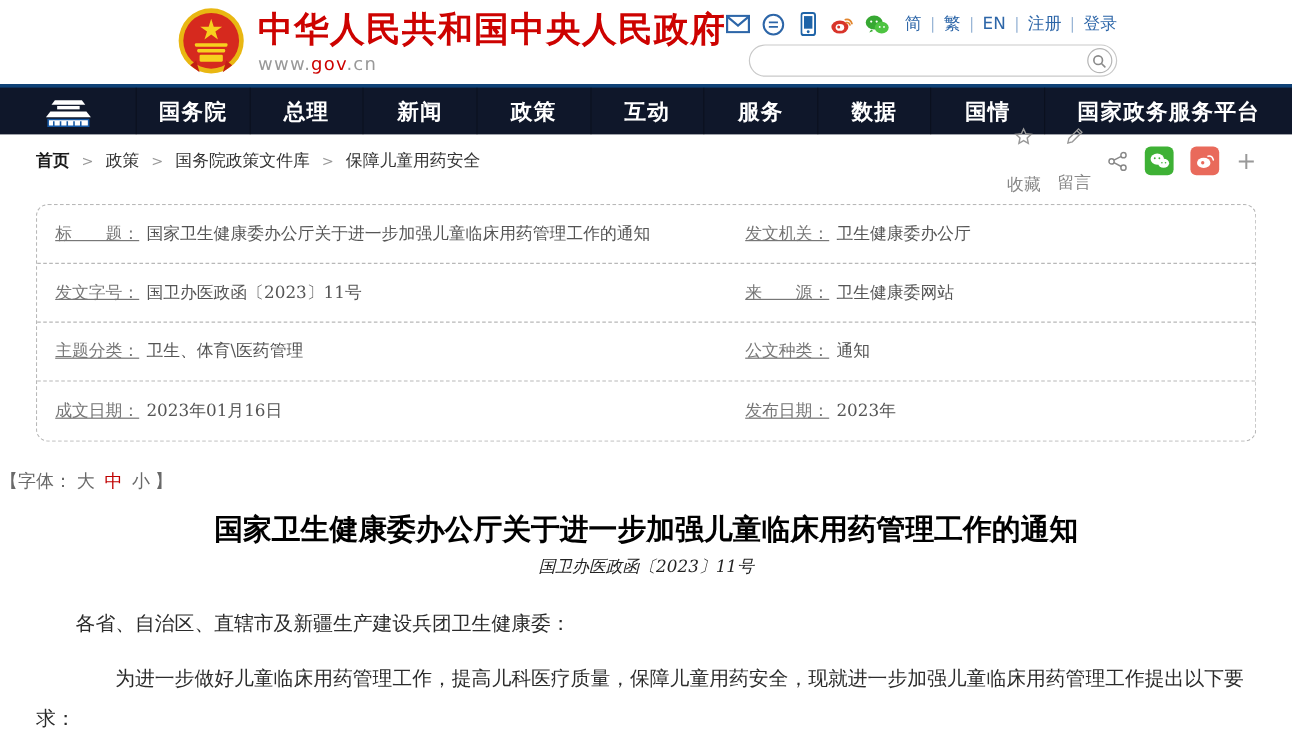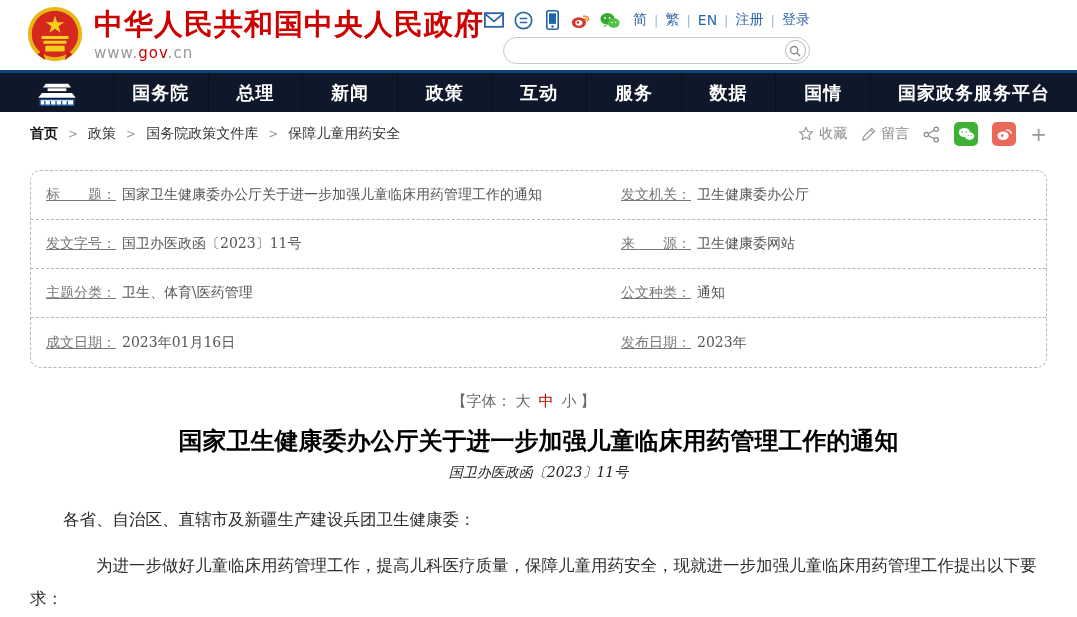--- a/index.html
+++ b/index.html
@@ -7,21 +7,21 @@
   body {
     width:1077px; height:617px; overflow:hidden;
     font-family:"DejaVu Sans","Liberation Sans",sans-serif;
     color:#333;
   }
   .page { width:1077px; height:617px; background:#fff; }
 
   
   .header {
     height:70px; padding:0 25px 0 24px;
-    display:flex; align-items:center; justify-content:flex-start;
+    display:flex; align-items:center; justify-content:center;
     background:#fff;
   }
   .header-left { display:flex; align-items:center; gap:8px; }
   .emblem { width:62px; height:62px; flex:0 0 auto; }
   .site-title-block { display:flex; flex-direction:column; justify-content:center; }
   .site-title {
     font-size:29px; font-weight:bold; color:#cd0200;
     letter-spacing:1px; line-height:1.15;
     font-family:"DejaVu Sans","Liberation Sans",sans-serif;
   }
@@ -64,21 +64,21 @@
   
   .crumb-row {
     height:44px; padding:0 30px; display:flex; align-items:center; justify-content:space-between;
     font-family:"DejaVu Serif","Liberation Serif",serif;
   }
   .crumbs { display:flex; align-items:center; gap:10px; font-size:14px; color:#333; }
   .crumbs .crumb { cursor:pointer; }
   .crumbs .crumb.home { font-weight:bold; color:#1a1a1a; }
   .crumbs .csep { color:#999; font-size:12px; font-family:"DejaVu Sans",sans-serif; }
   .page-tools { display:flex; align-items:center; gap:14px; font-family:"DejaVu Sans","Liberation Sans",sans-serif; }
-  .tool { display:flex; align-items:center; gap:5px; color:#888; font-size:14px; cursor:pointer; }
+  .tool { display:flex; align-items:center; gap:23px; color:#888; font-size:14px; cursor:pointer;flex-direction:column; }
   .tool svg { display:block; }
   .share-badge { width:24px; height:24px; border-radius:5px; display:flex; align-items:center; justify-content:center; cursor:pointer; }
   .share-badge.wechat { background:#3eb135; }
   .share-badge.weibo { background:#e96a5b; }
   .plus-tool { color:#999; font-size:20px; line-height:1; cursor:pointer; font-weight:400; }
 
   
   .meta-table {
     margin:14px 30px 0 30px;
     border:1px dashed #b8b8b8; border-radius:10px;
@@ -87,21 +87,21 @@
   .meta-row { display:flex; height:49px; border-bottom:1px dashed #b8b8b8; }
   .meta-row:last-child { border-bottom:none; }
   .meta-cell { display:flex; align-items:center; font-size:14px; }
   .meta-cell.left { width:568px; padding-left:15px; flex:0 0 auto; }
   .meta-cell.right { flex:1; padding-left:22px; }
   .meta-label { color:#777; white-space:pre;text-decoration:underline; }
   .meta-value { color:#555; margin-left:6px; }
 
   
   .font-bar {
-    margin:24px 30px 0 0; text-align:center;
+    margin:24px 30px 0 0; text-align:left;
     font-size:15px; color:#696969;
     font-family:Liberation Serif, serif;
   }
   .font-bar .fsize { cursor:pointer; margin:0 4px; }
   .font-bar .fsize.active { color:#c00000; }
 
   
   .article { padding:0 30px; font-family:"DejaVu Serif","Liberation Serif",serif; }
   .article-title {
     margin-top:14px; text-align:center;

